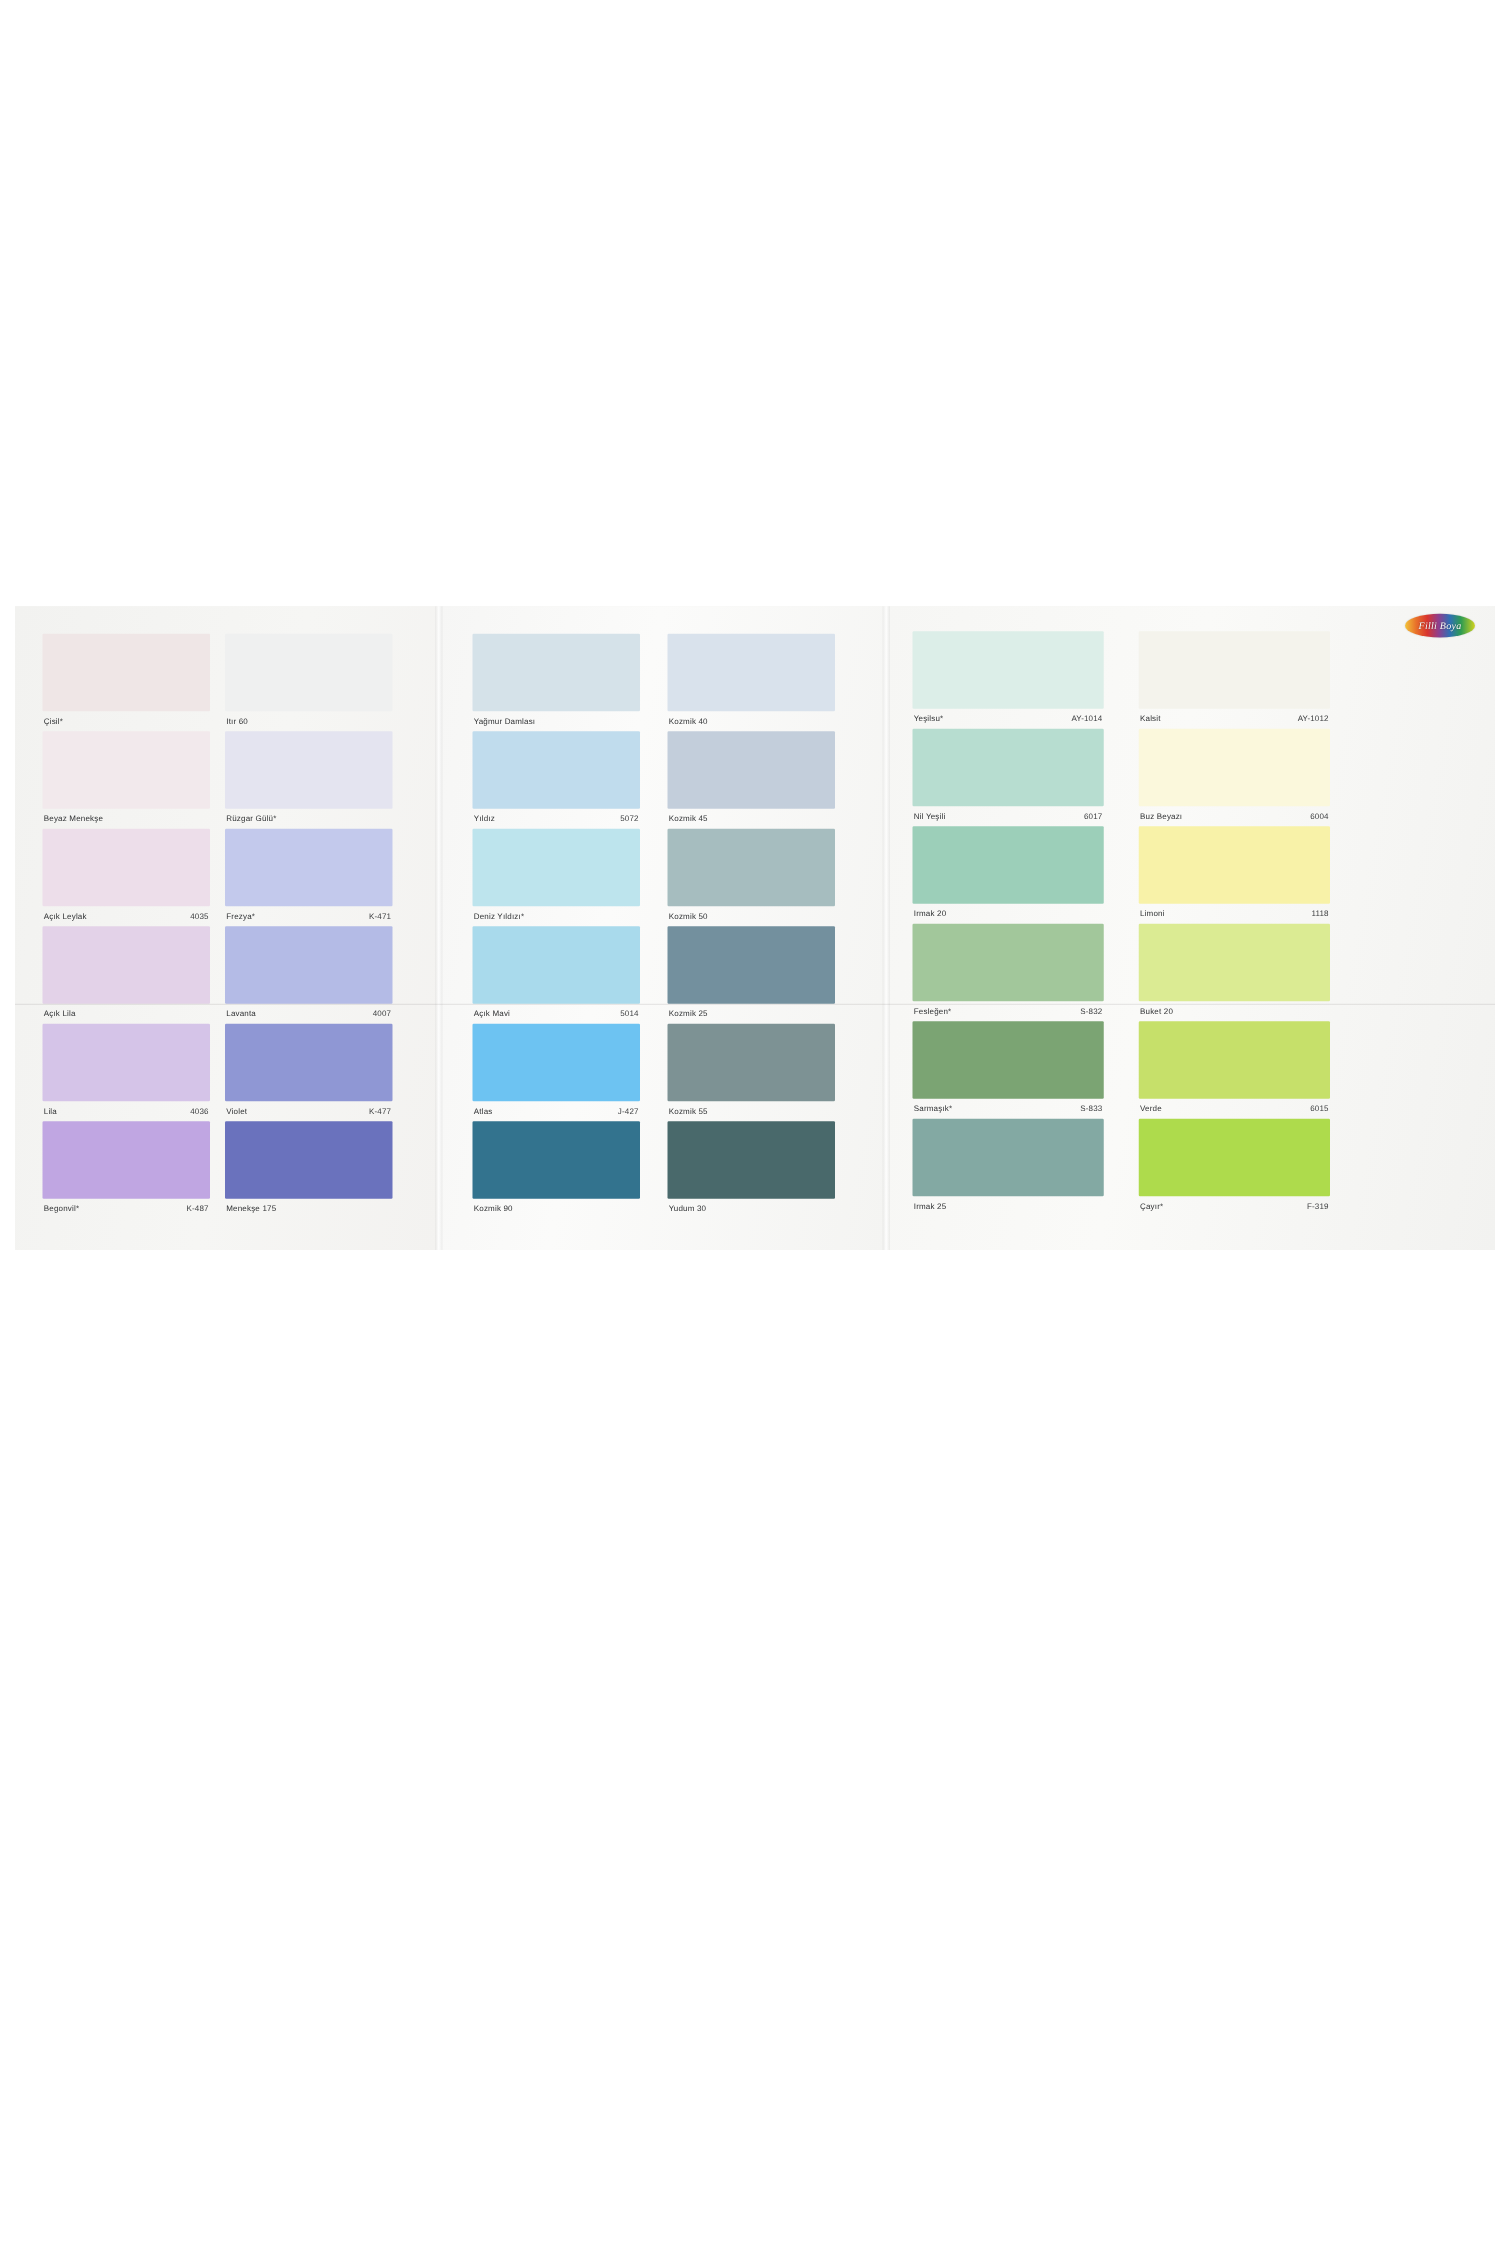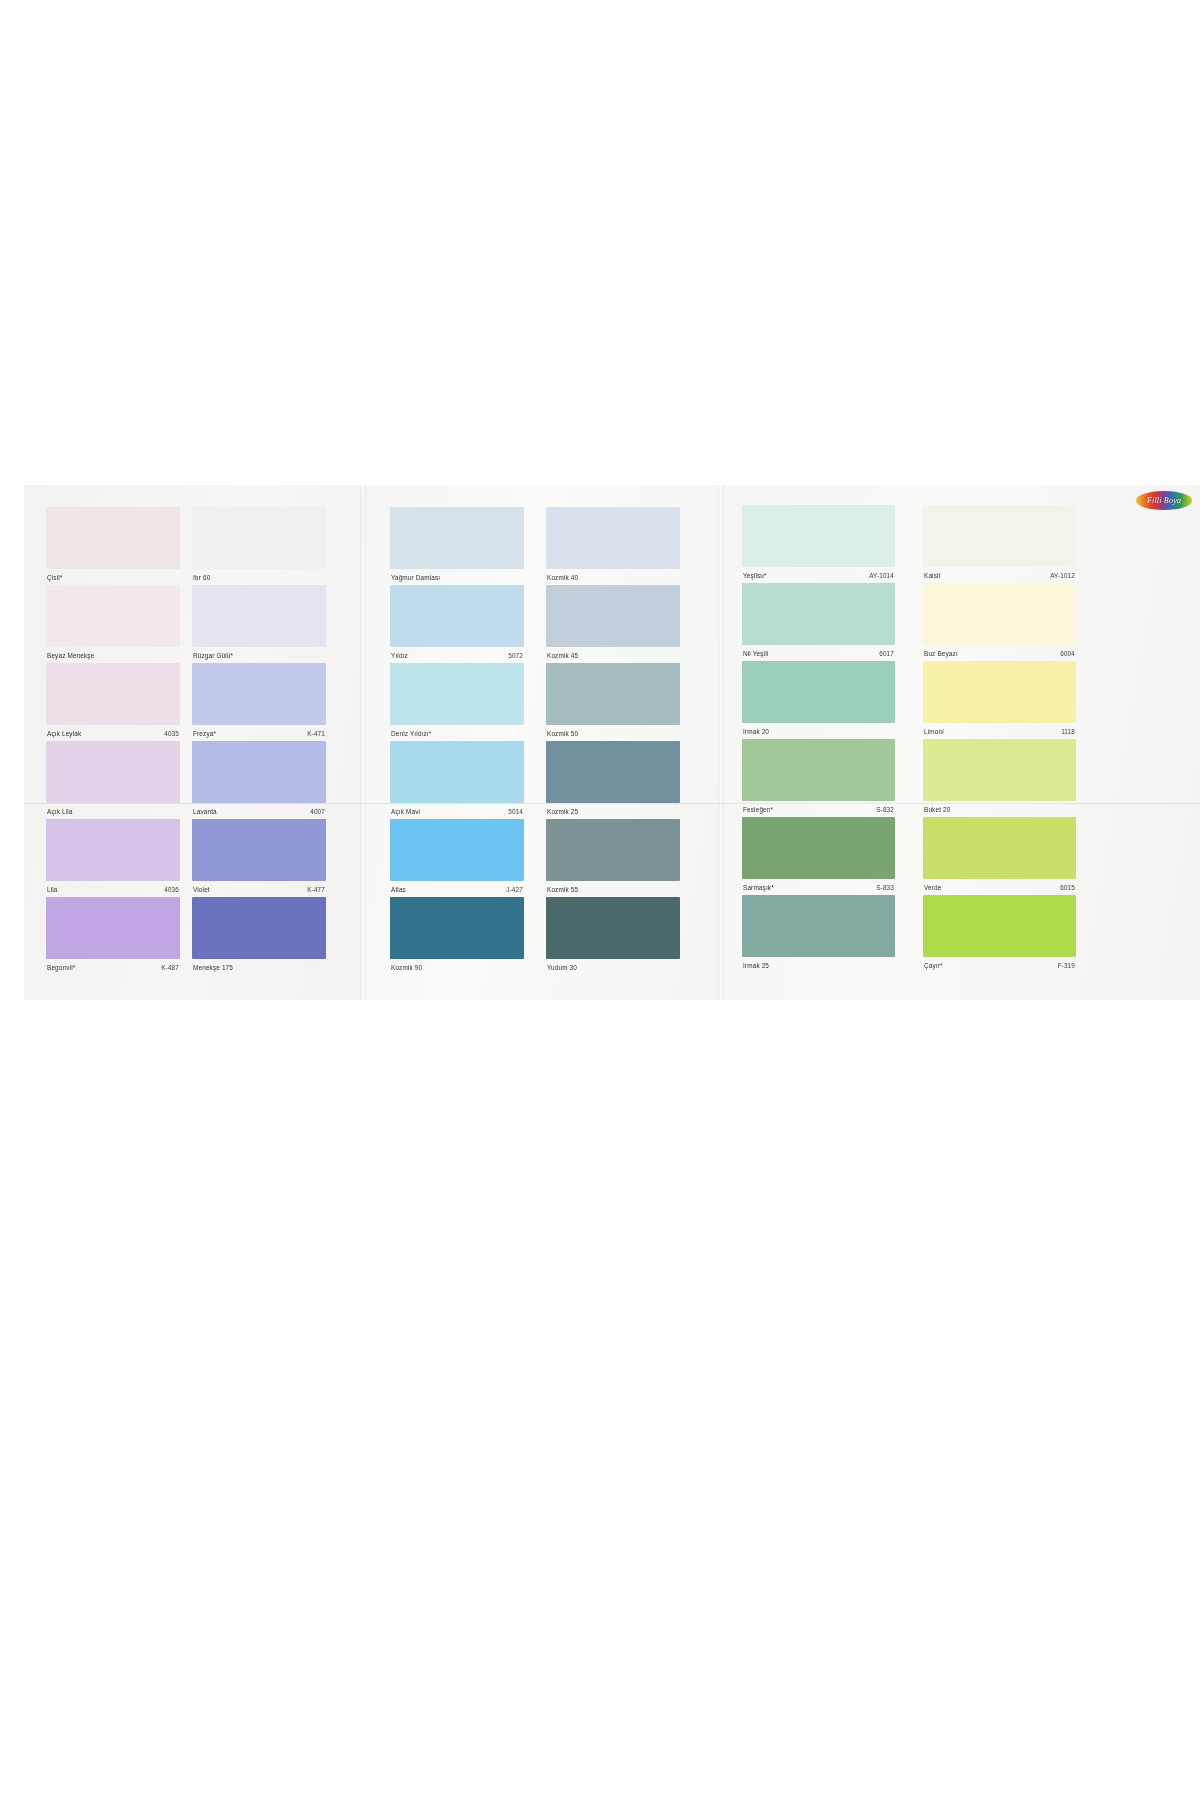--- a/index.html
+++ b/index.html
@@ -11,21 +11,21 @@
     width: 1200px;
     height: 1800px;
     font-family: "Liberation Sans", sans-serif;
     position: relative;
     overflow: hidden;
   }
 
   
   #catalogue {
     position: absolute;
-    left: 16px;
+    left: 4px;
     top: 485px;
     width: 1028px;
     height: 615px;
   }
 
   
   .card {
     position: absolute;
     left: 8px;
     top: 0px;

